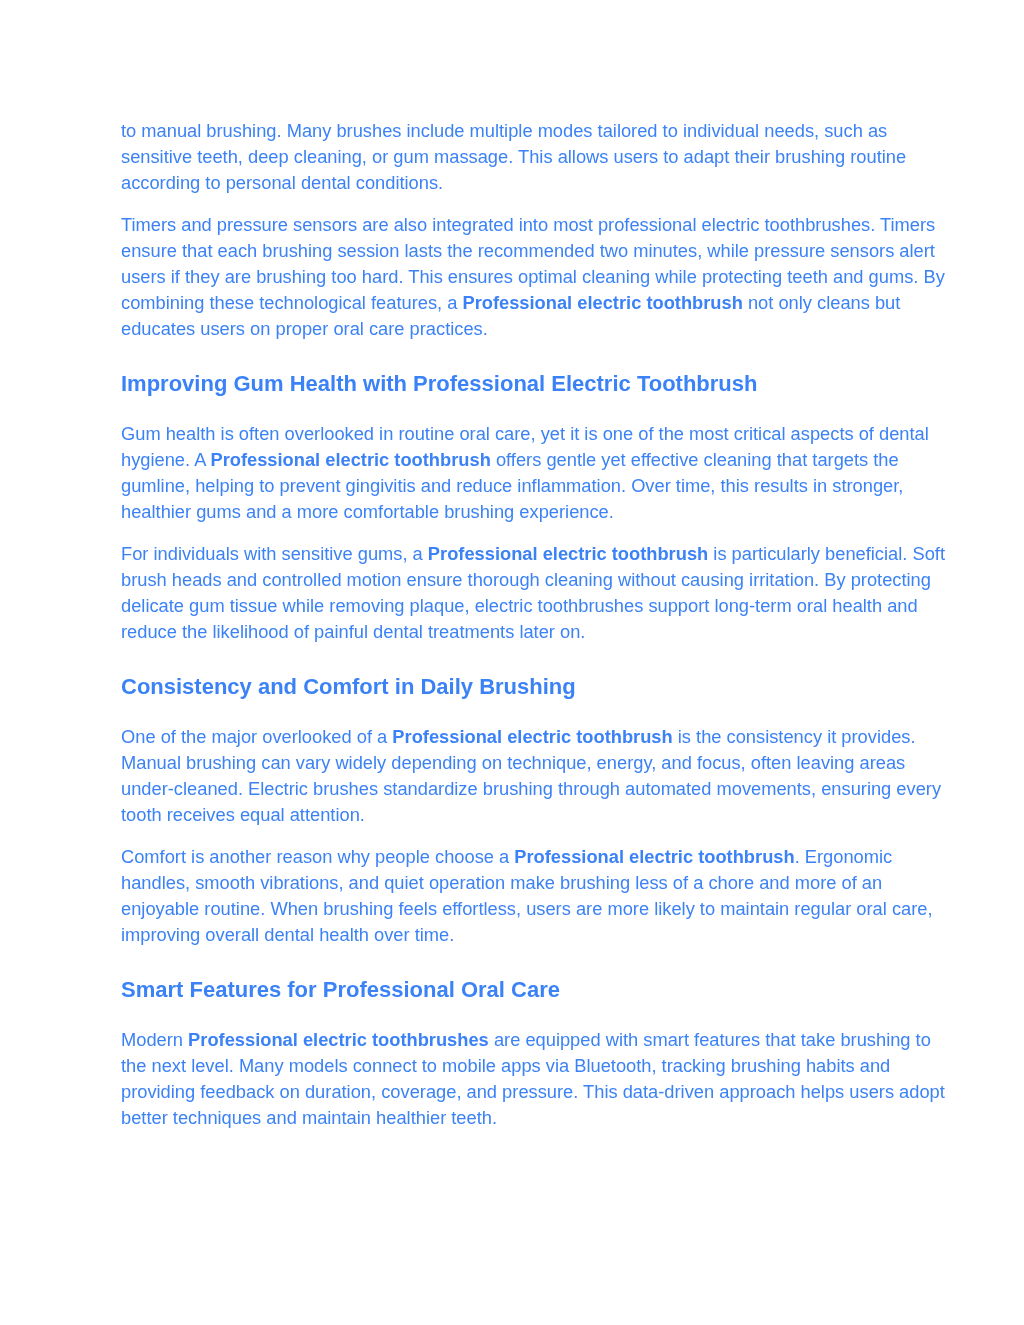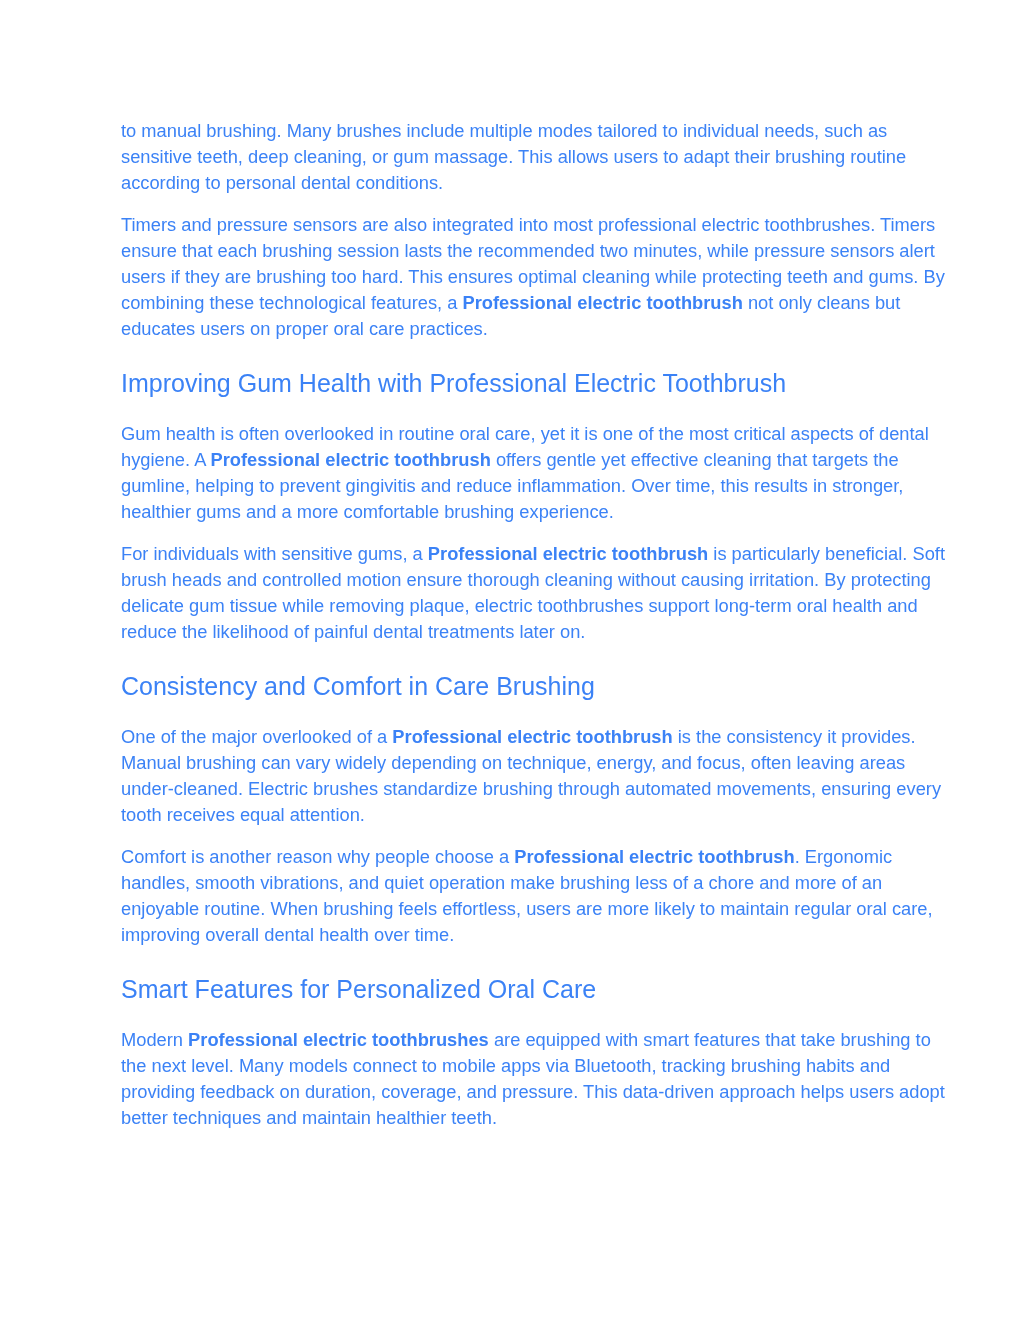--- a/index.html
+++ b/index.html
@@ -19,23 +19,23 @@
     overflow: hidden;
   }
   .body-paragraph {
     font-size: 18.3px;
     line-height: 26px;
     margin: 0 0 16px 0;
     font-weight: normal;
     text-align: left;
   }
   .section-heading {
-    font-size: 25px;
+    font-size: 22px;
     line-height: 33px;
-    font-weight: normal;
+    font-weight: bold;
     margin: 25px 0 21px 0;
     text-align: left;
   }
   .body-paragraph b {
     font-weight: bold;
   }
 </style>
 </head>
 <body>
 
@@ -44,23 +44,23 @@
   <p class="body-paragraph"><span>to manual brushing. Many brushes include multiple modes tailored to individual needs, such as sensitive teeth, deep cleaning, or gum massage. This allows users to adapt their brushing routine according to personal dental conditions.</span></p>
 
   <p class="body-paragraph"><span>Timers and pressure sensors are also integrated into most professional electric toothbrushes. Timers ensure that each brushing session lasts the recommended two minutes, while pressure sensors alert users if they are brushing too hard. This ensures optimal cleaning while protecting teeth and gums. By combining these technological features, a </span><b>Professional electric toothbrush</b><span> not only cleans but educates users on proper oral care practices.</span></p>
 
   <h2 class="section-heading">Improving Gum Health with Professional Electric Toothbrush</h2>
 
   <p class="body-paragraph"><span>Gum health is often overlooked in routine oral care, yet it is one of the most critical aspects of dental hygiene. A </span><b>Professional electric toothbrush</b><span> offers gentle yet effective cleaning that targets the gumline, helping to prevent gingivitis and reduce inflammation. Over time, this results in stronger, healthier gums and a more comfortable brushing experience.</span></p>
 
   <p class="body-paragraph"><span>For individuals with sensitive gums, a </span><b>Professional electric toothbrush</b><span> is particularly beneficial. Soft brush heads and controlled motion ensure thorough cleaning without causing irritation. By protecting delicate gum tissue while removing plaque, electric toothbrushes support long-term oral health and reduce the likelihood of painful dental treatments later on.</span></p>
 
-  <h2 class="section-heading">Consistency and Comfort in Care Brushing</h2>
+  <h2 class="section-heading">Consistency and Comfort in Daily Brushing</h2>
 
   <p class="body-paragraph"><span>One of the major overlooked of a </span><b>Professional electric toothbrush</b><span> is the consistency it provides. Manual brushing can vary widely depending on technique, energy, and focus, often leaving areas under-cleaned. Electric brushes standardize brushing through automated movements, ensuring every tooth receives equal attention.</span></p>
 
   <p class="body-paragraph"><span>Comfort is another reason why people choose a </span><b>Professional electric toothbrush</b><span>. Ergonomic handles, smooth vibrations, and quiet operation make brushing less of a chore and more of an enjoyable routine. When brushing feels effortless, users are more likely to maintain regular oral care, improving overall dental health over time.</span></p>
 
-  <h2 class="section-heading">Smart Features for Personalized Oral Care</h2>
+  <h2 class="section-heading">Smart Features for Professional Oral Care</h2>
 
   <p class="body-paragraph"><span>Modern </span><b>Professional electric toothbrushes</b><span> are equipped with smart features that take brushing to the next level. Many models connect to mobile apps via Bluetooth, tracking brushing habits and providing feedback on duration, coverage, and pressure. This data-driven approach helps users adopt better techniques and maintain healthier teeth.</span></p>
 
 </div>
 
 </body></html>

